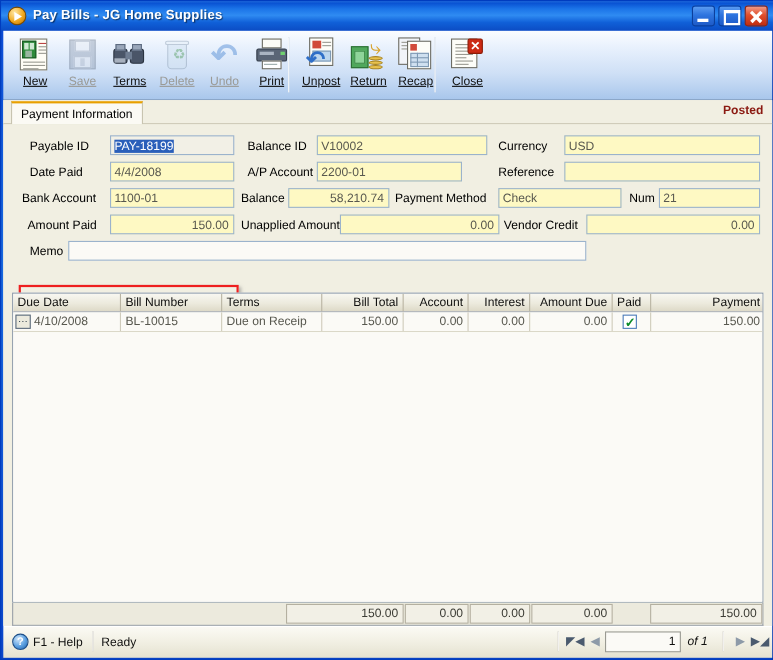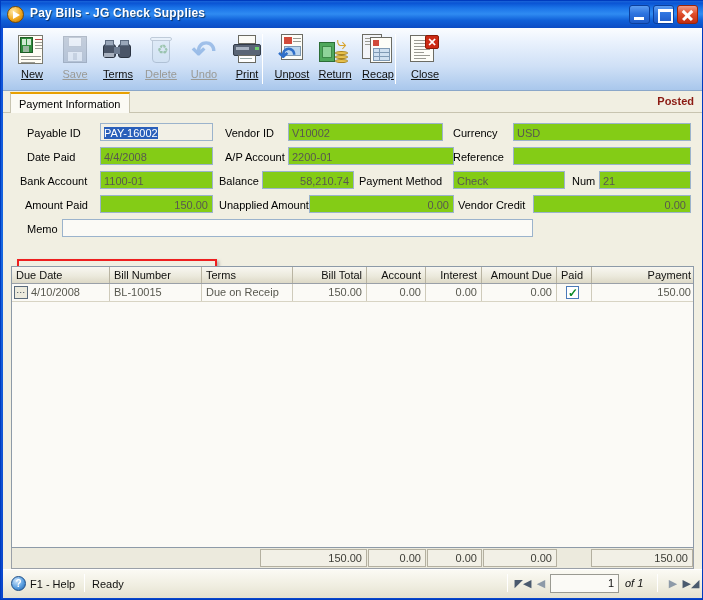--- a/index.html
+++ b/index.html
@@ -172,21 +172,21 @@
   
   .flabel {
     position: absolute;
     font-size: 11px;
     color: #000;
     white-space: nowrap;
   }
   .fld {
     position: absolute;
     height: 18px;
-    background: #84cc16;
+    background: #fef9c3;
     border: 1px solid #9bb3cc;
     font-size: 11px;
     color: #58584f;
     padding: 2px 3px 0 3px;
     line-height: 14px;
     overflow: hidden;
     white-space: nowrap;
     cursor: text;
   }
   .fld.num { text-align: right; padding-right: 4px; }
@@ -374,21 +374,21 @@
     background: #a8a496; border-right: 1px solid #fff;
   }
 </style>
 </head>
 <body>
 
 <div id="window">
 
   <div id="titlebar">
     <div id="title-icon"></div>
-    <div id="title-text">Pay Bills - JG Check Supplies</div>
+    <div id="title-text">Pay Bills - JG Home Supplies</div>
     <div class="winbtn winbtn-min"></div>
     <div class="winbtn winbtn-max"></div>
     <div class="winbtn winbtn-close">
       <span class="x1"></span>
         <span class="x2"></span>
     </div>
   </div>
 
   <div id="toolbar">
 
@@ -528,33 +528,33 @@
   <div id="body">
 
     <div id="tabstrip">
       <div id="tab-payment">Payment Information</div>
       <div id="posted-label">Posted</div>
     </div>
 
     <div id="panel">
 
       <span class="flabel" style="left:24px;top:14px">Payable ID</span>
-      <div class="fld sel" style="left:97px;top:10px;width:113px"><span class="hl">PAY-16002</span></div>
-
-      <span class="flabel" style="left:222px;top:14px">Vendor ID</span>
+      <div class="fld sel" style="left:97px;top:10px;width:113px"><span class="hl">PAY-18199</span></div>
+
+      <span class="flabel" style="left:222px;top:14px">Balance ID</span>
       <div class="fld" style="left:285px;top:10px;width:155px">V10002</div>
 
       <span class="flabel" style="left:450px;top:14px">Currency</span>
       <div class="fld" style="left:510px;top:10px;width:178px">USD</div>
 
       <span class="flabel" style="left:24px;top:38px">Date Paid</span>
       <div class="fld" style="left:97px;top:34px;width:113px">4/4/2008</div>
 
       <span class="flabel" style="left:222px;top:38px">A/P Account</span>
-      <div class="fld" style="left:285px;top:34px;width:166px">2200-01</div>
+      <div class="fld" style="left:285px;top:34px;width:132px">2200-01</div>
 
       <span class="flabel" style="left:450px;top:38px">Reference</span>
       <div class="fld" style="left:510px;top:34px;width:178px"></div>
 
       <span class="flabel" style="left:17px;top:62px">Bank Account</span>
       <div class="fld" style="left:97px;top:58px;width:113px">1100-01</div>
 
       <span class="flabel" style="left:216px;top:62px">Balance</span>
       <div class="fld num" style="left:259px;top:58px;width:92px">58,210.74</div>
 

